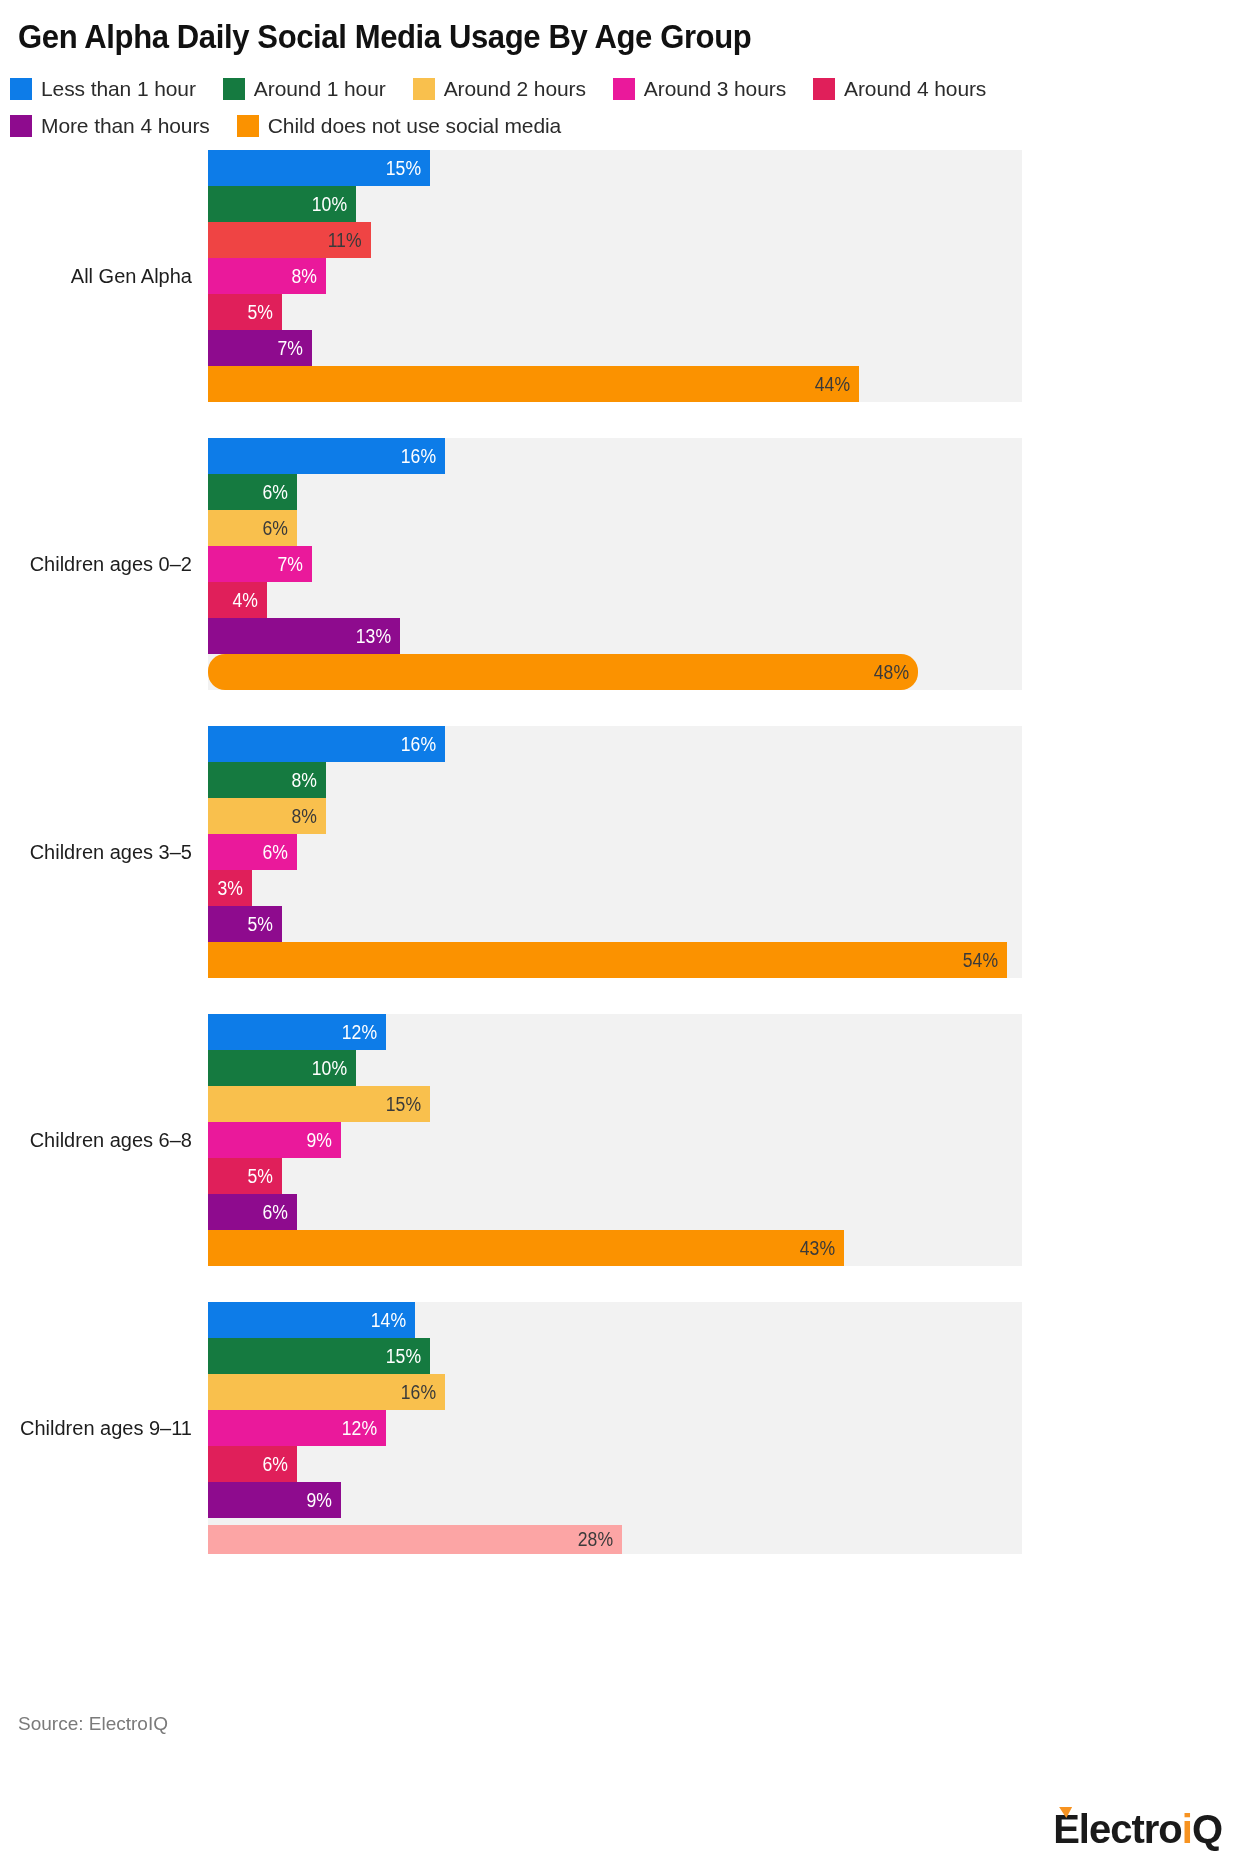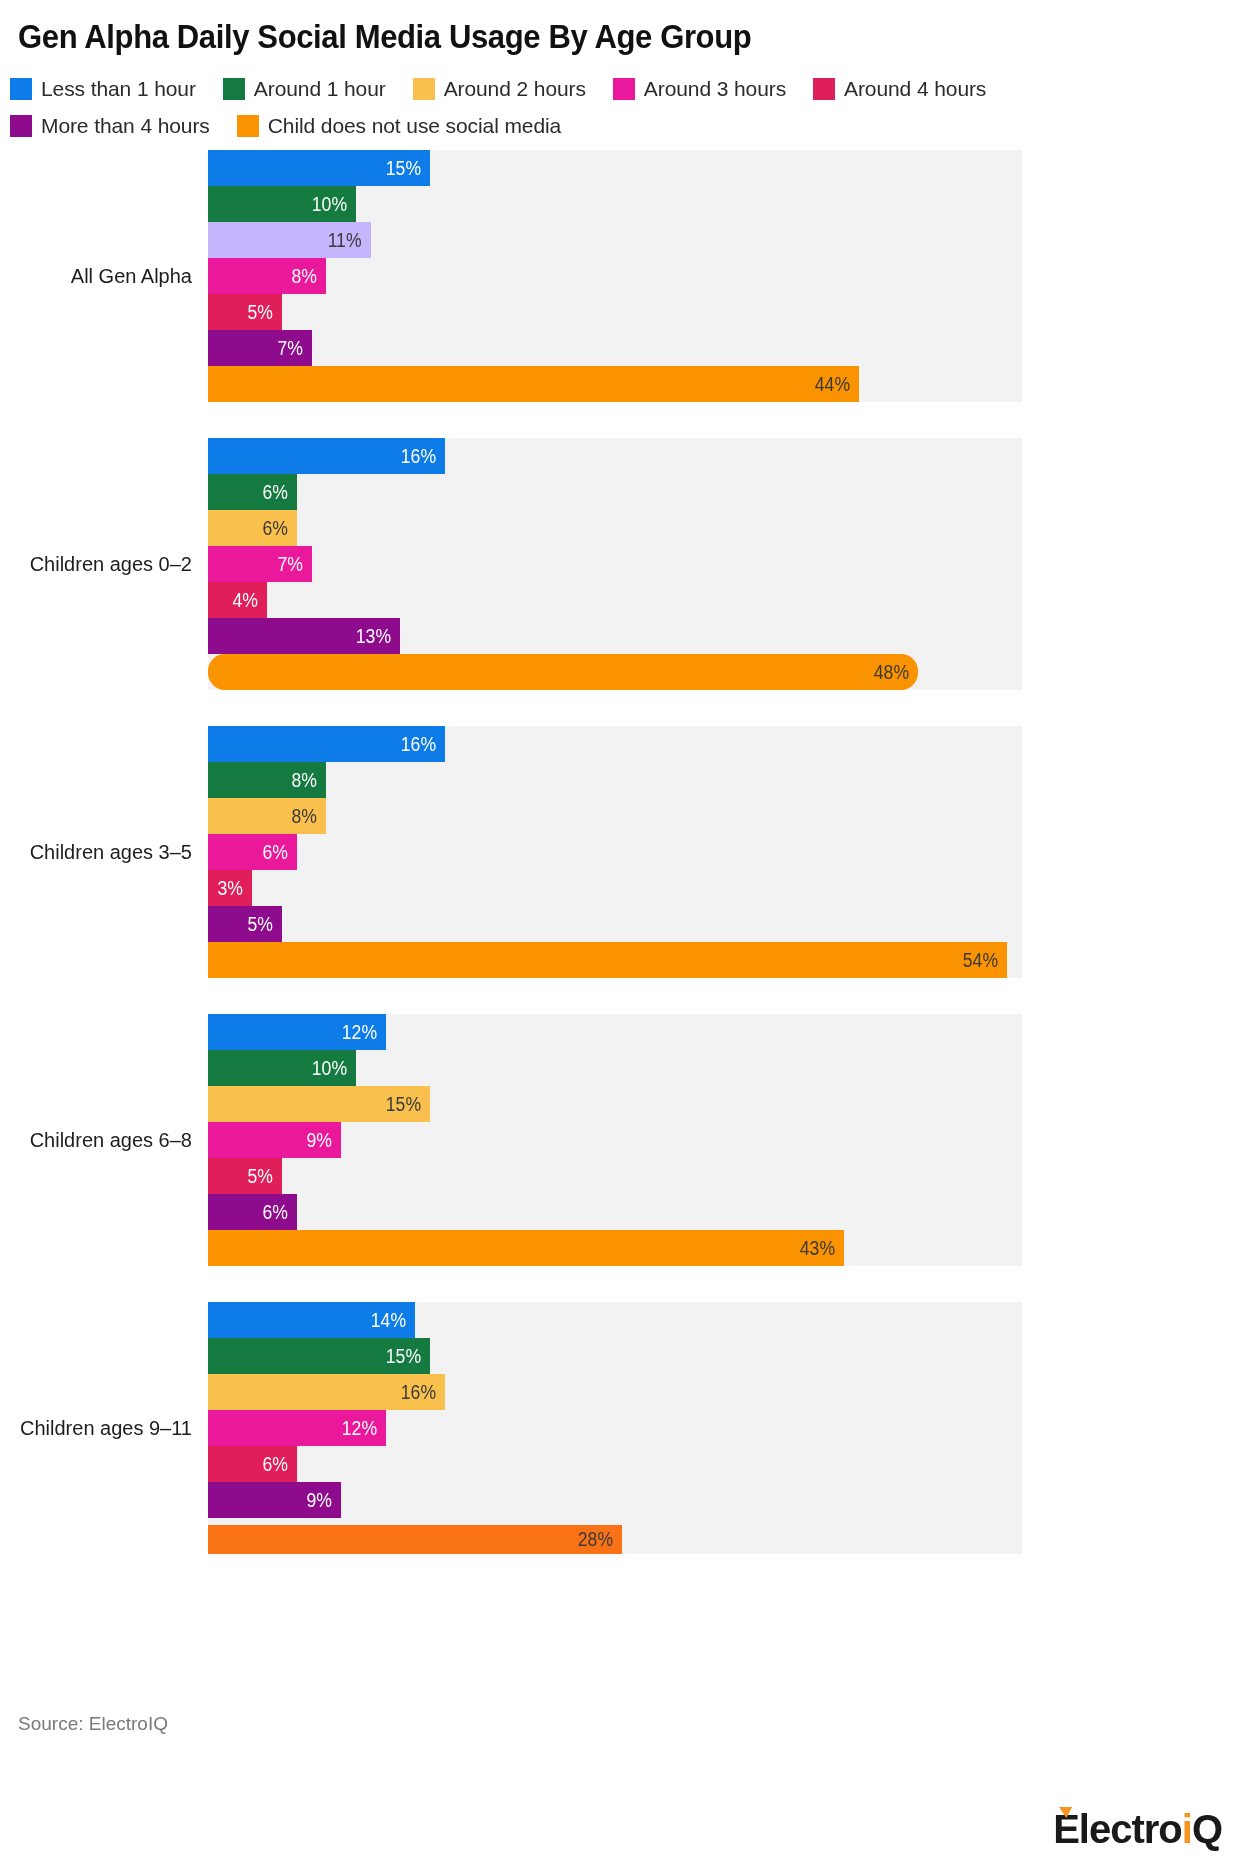--- a/index.html
+++ b/index.html
@@ -174,21 +174,21 @@
               <div class="bar" style="width: 27.2727%; background: rgb(13, 124, 232);">
                 <span class="bar-value v-light">15%</span>
               </div>
             </div>
             <div class="bar-row">
               <div class="bar" style="width: 18.1818%; background: rgb(21, 122, 64);">
                 <span class="bar-value v-light">10%</span>
               </div>
             </div>
             <div class="bar-row">
-              <div class="bar" style="width: 20%; background: #c4b5fd; justify-content: flex-end;">
+              <div class="bar" style="width: 20%; background: #ef4444; justify-content: flex-end;">
                 <span class="bar-value v-dark">11%</span>
               </div>
             </div>
             <div class="bar-row">
               <div class="bar" style="width: 14.5455%; background: rgb(234, 25, 155);">
                 <span class="bar-value v-light">8%</span>
               </div>
             </div>
             <div class="bar-row">
               <div class="bar" style="width: 9.09091%; background: rgb(224, 31, 90);">
@@ -362,21 +362,21 @@
               <div class="bar" style="width: 10.9091%; background: rgb(224, 31, 90);">
                 <span class="bar-value v-light">6%</span>
               </div>
             </div>
             <div class="bar-row">
               <div class="bar" style="width: 16.3636%; background: rgb(142, 11, 142);">
                 <span class="bar-value v-light">9%</span>
               </div>
             </div>
             <div class="bar-row">
-              <div class="bar" style="width: 50.9091%; background: #f97316; margin-top: 7px;">
+              <div class="bar" style="width: 50.9091%; background: #fca5a5; margin-top: 7px;">
                 <span class="bar-value v-dark">28%</span>
               </div>
             </div>
           </div>
         </div>
       </div>
     </div>
 
   <div class="footer-source">Source: ElectroIQ</div>
 

